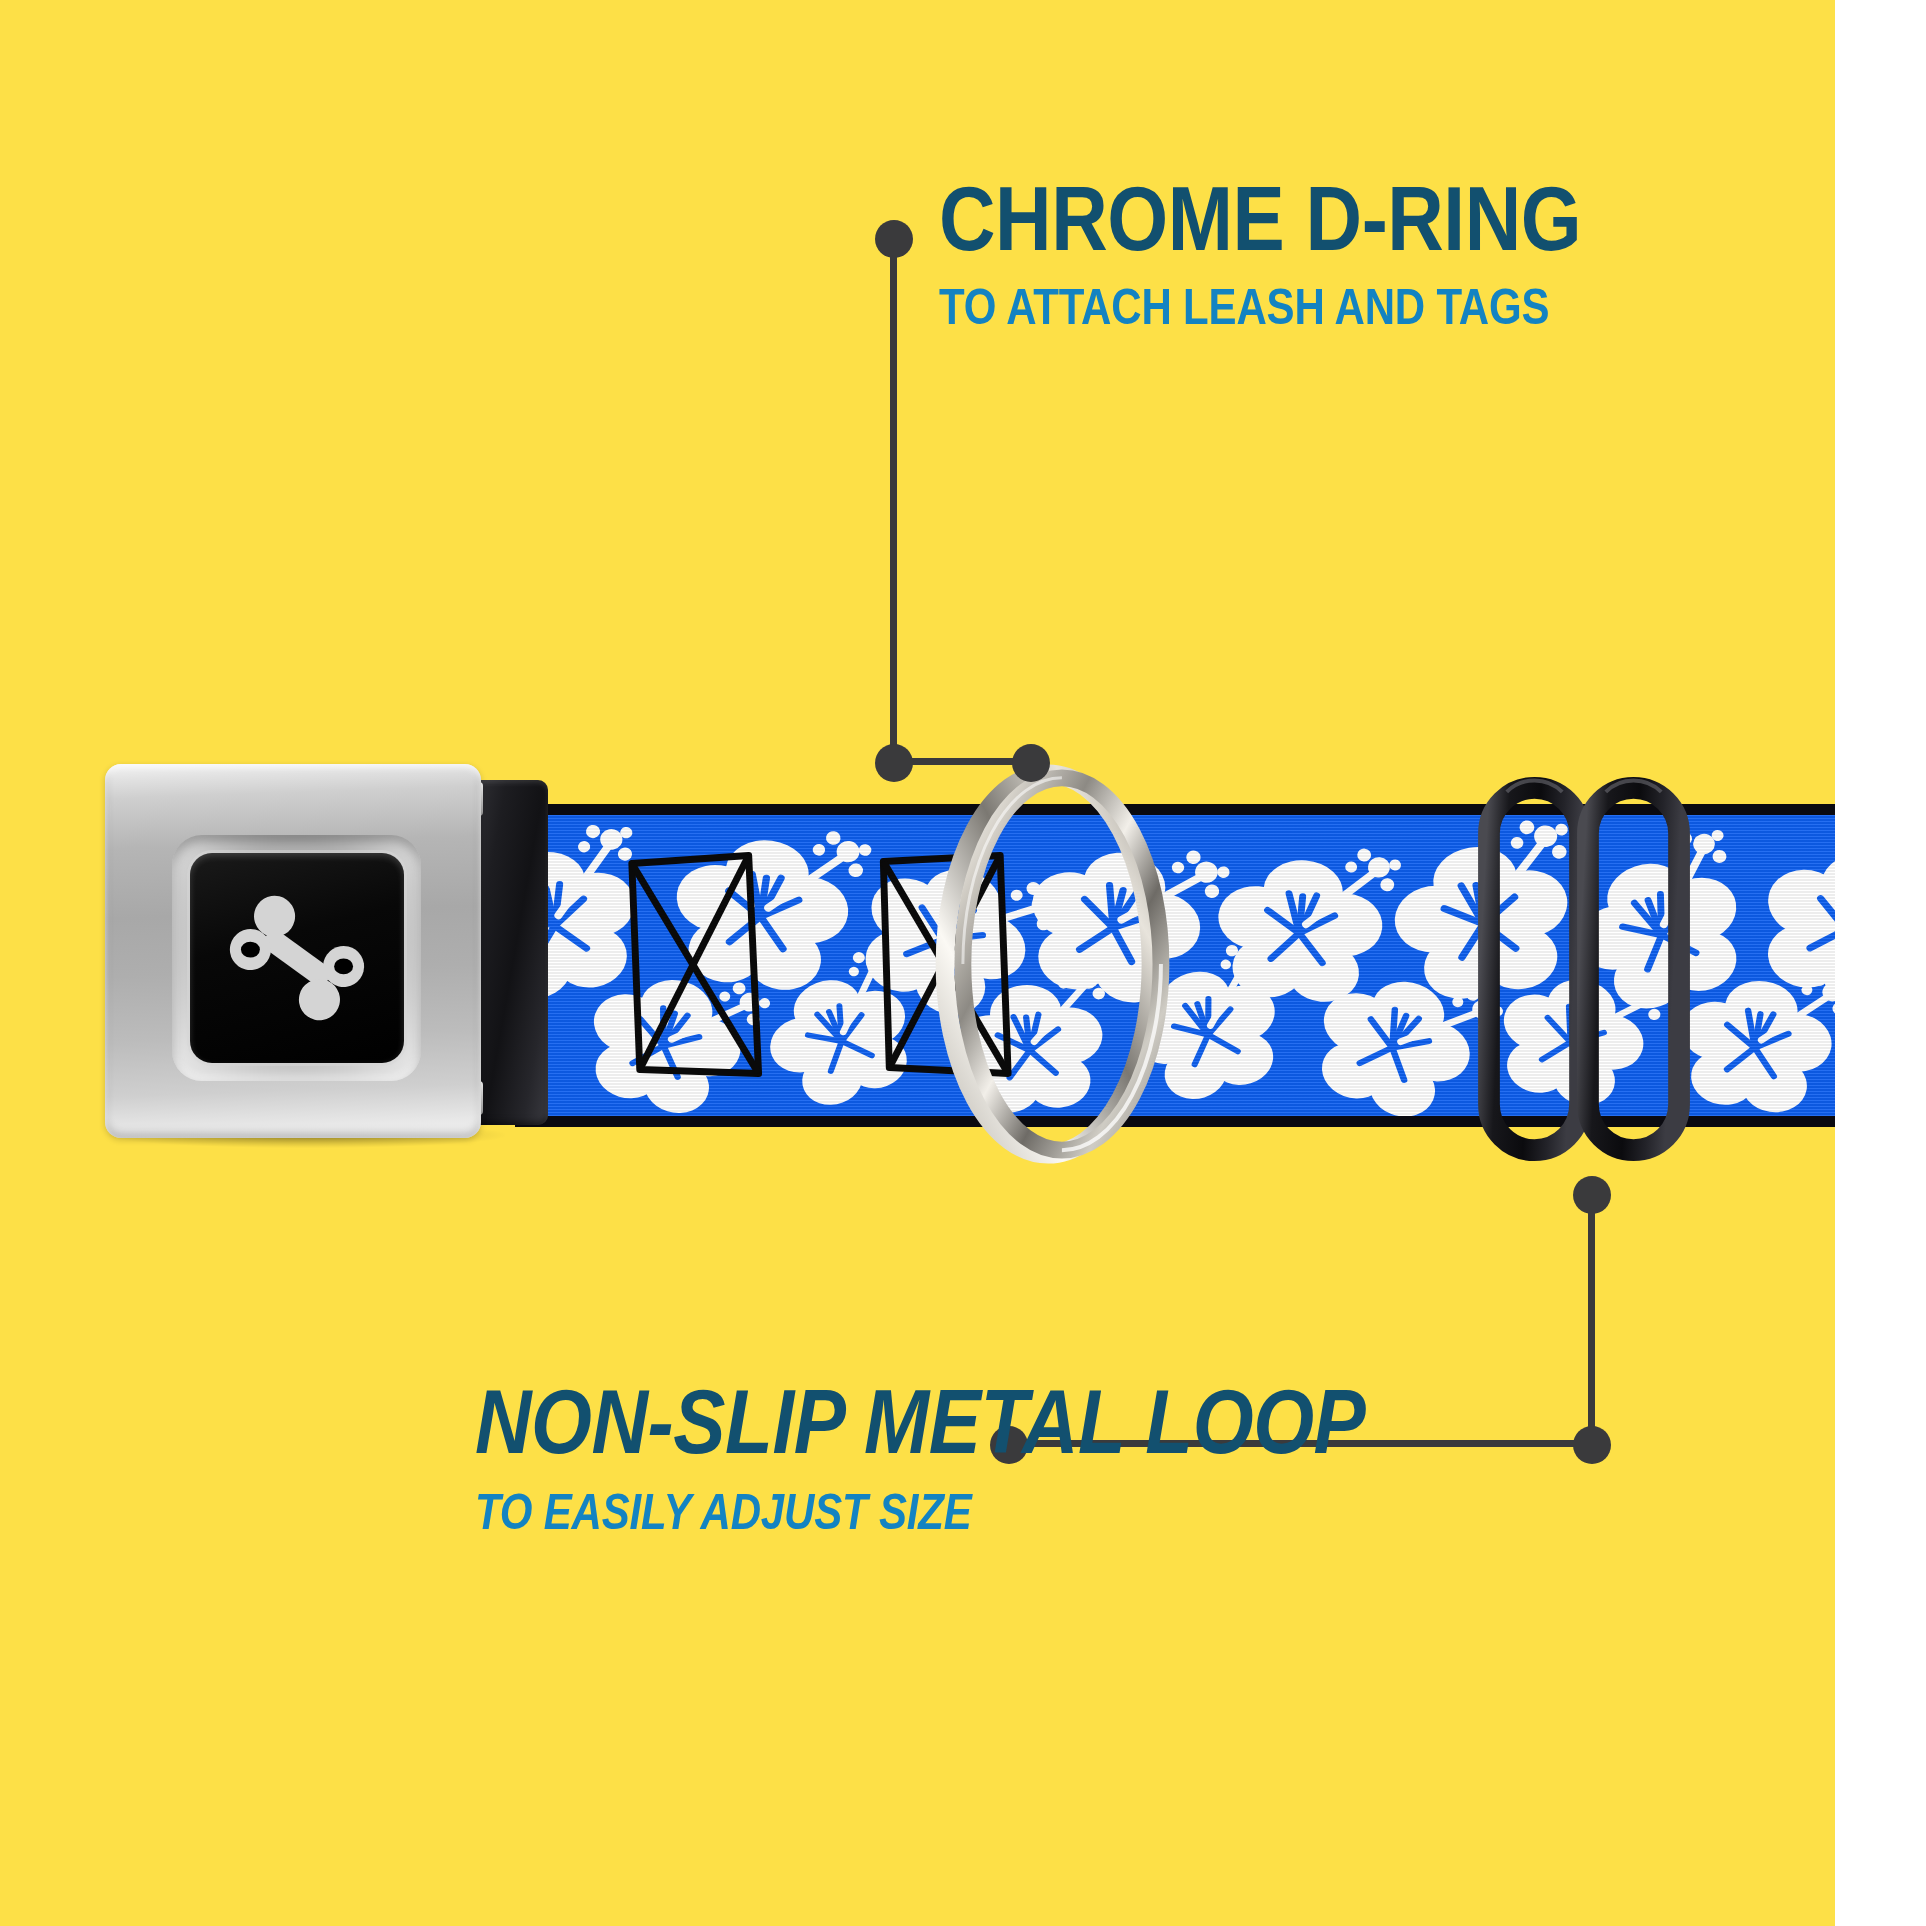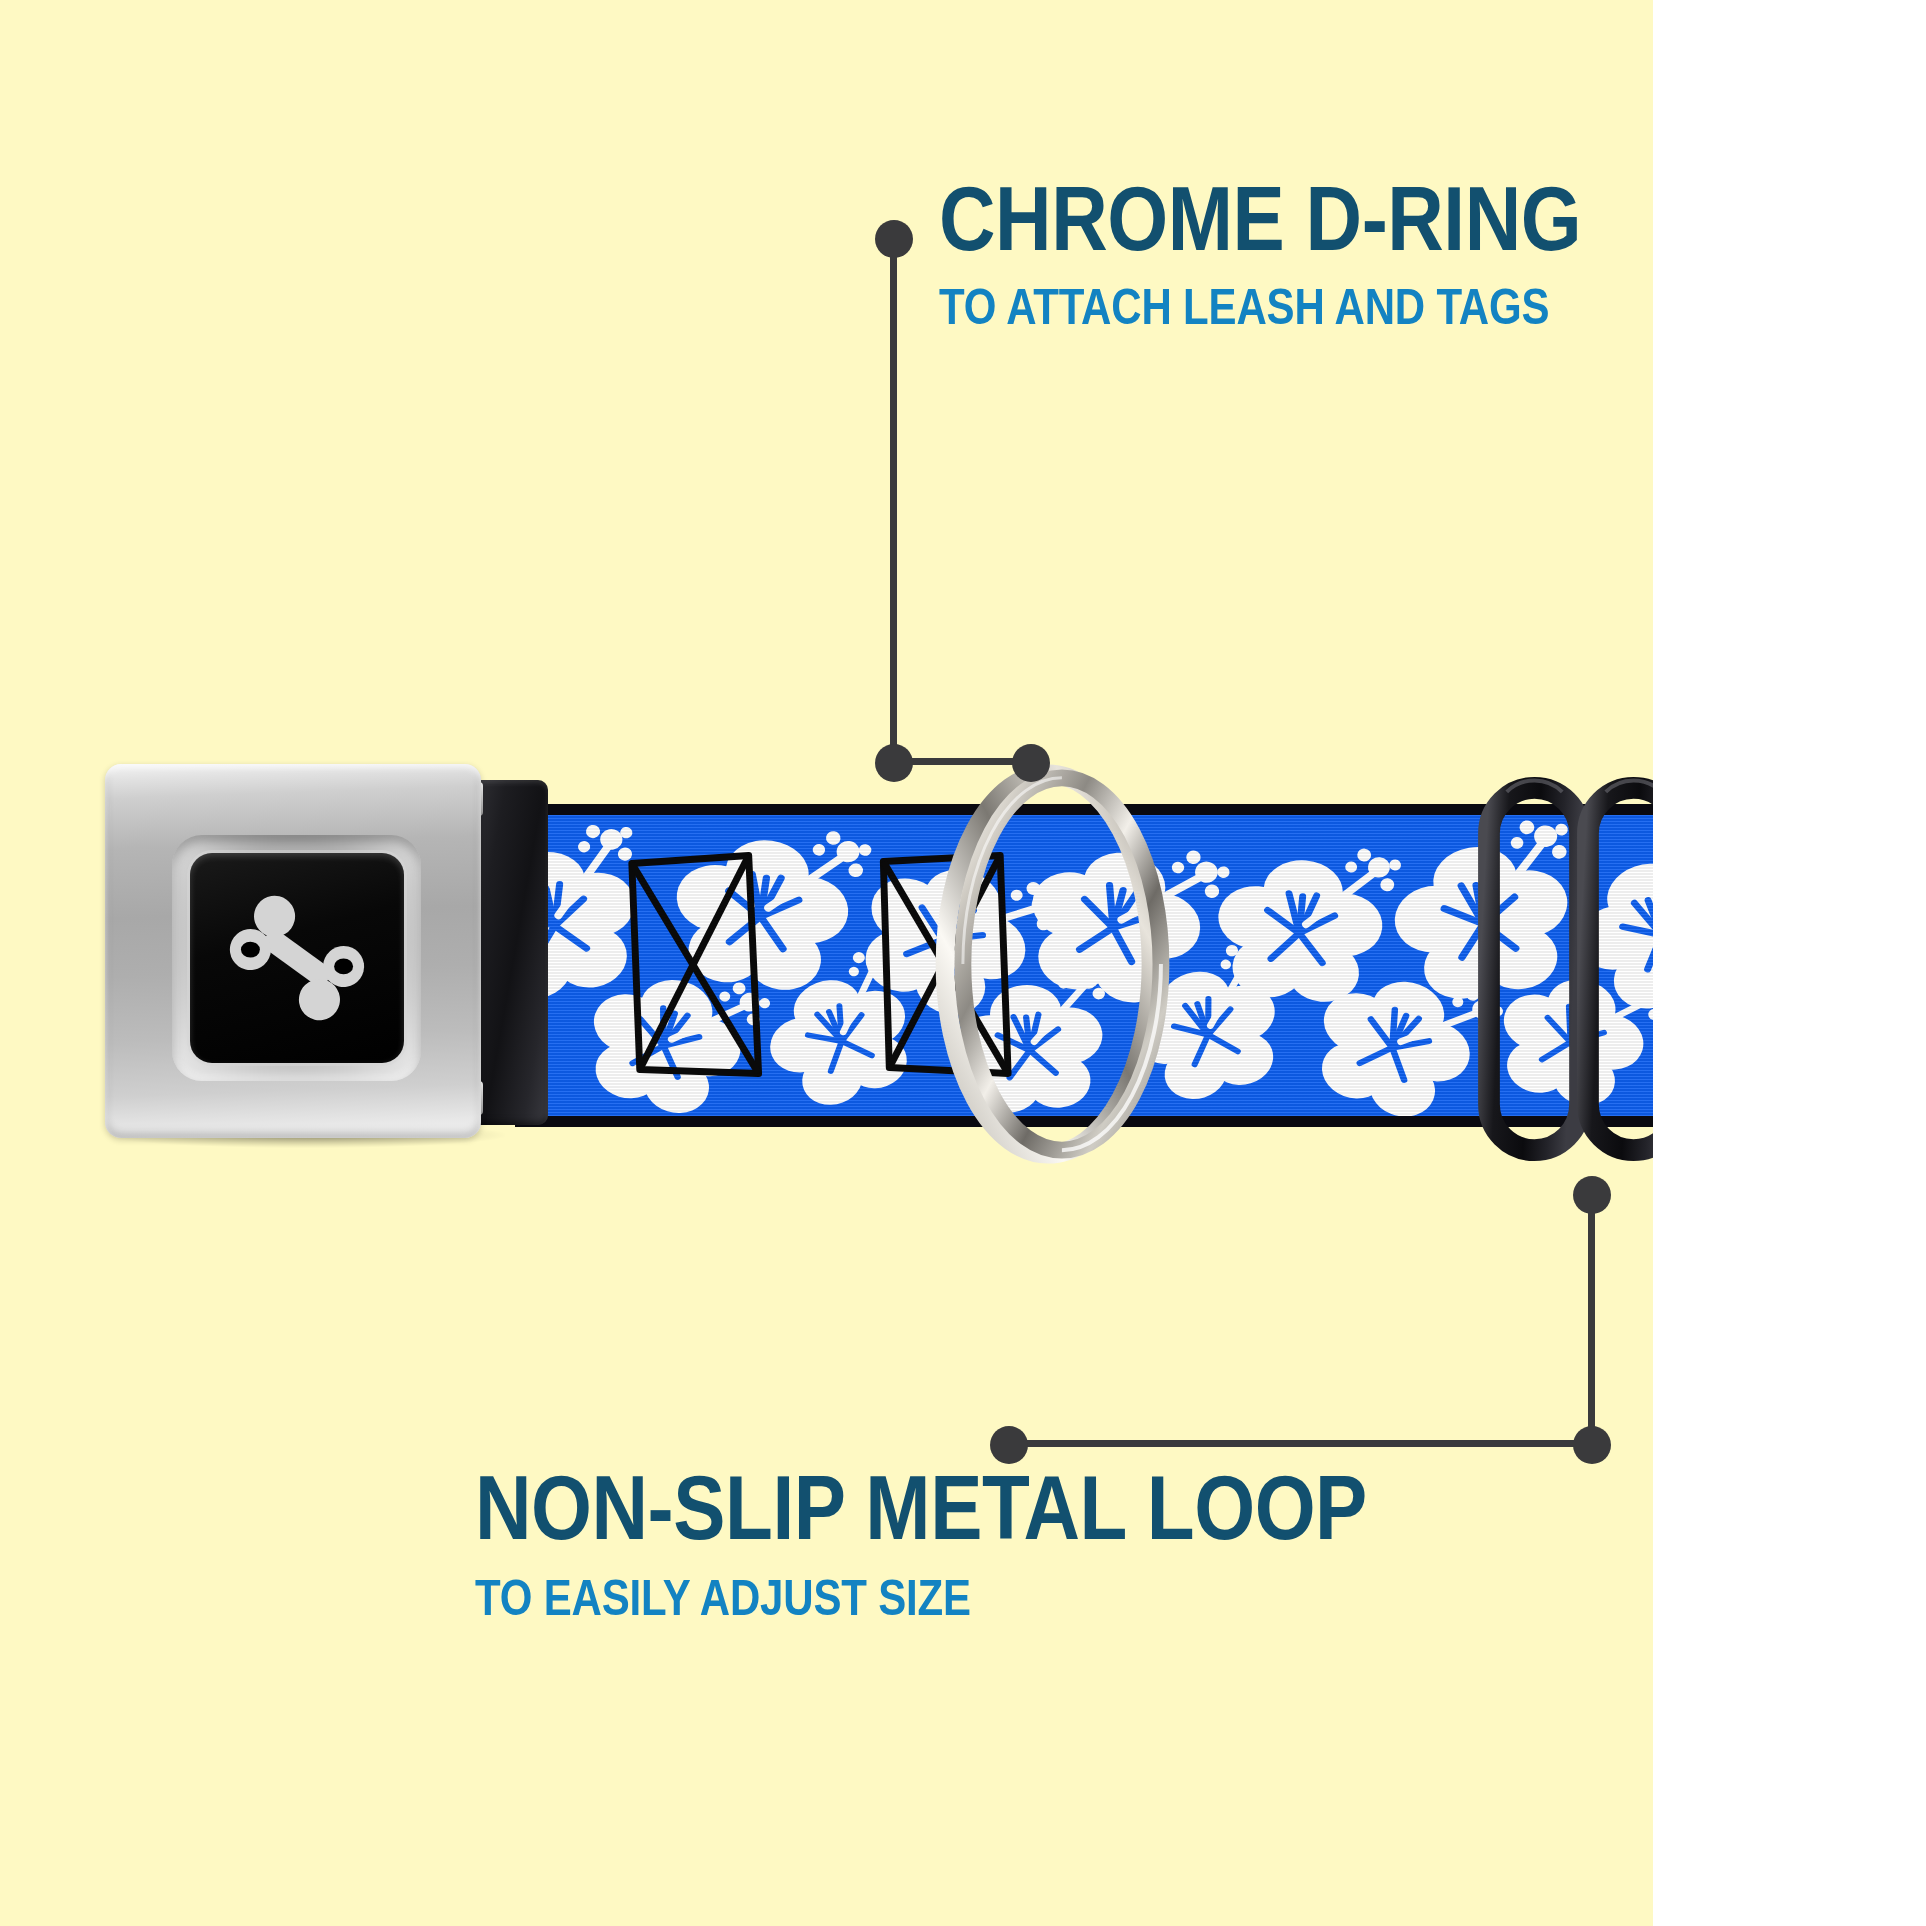--- a/index.html
+++ b/index.html
@@ -7,23 +7,23 @@
     margin: 0;
     padding: 0;
     background: #ffffff;
   }
   body {
     font-family: "Liberation Sans", sans-serif;
   }
 
   #stage {
     position: relative;
-    width: 1653px;
+    width: 1835px;
     height: 1927px;
-    background: #fef9c3;
+    background: #fde047;
     overflow: hidden;
   }
 
   
   .callout { position: absolute; }
 
   .callout-title {
     font-family: "Liberation Sans", sans-serif;
     font-weight: 700;
     color: #12506f;
@@ -41,21 +41,21 @@
     line-height: 1.0;
     white-space: nowrap;
     transform: scaleX(0.84);
     transform-origin: left center;
   }
 
   #callout-top { left: 939px; top: 176px; }
   #callout-top .callout-title { font-size: 91px; }
   #callout-top .callout-sub { font-size: 50px; margin-top: 20px; }
 
-  #callout-bottom { left: 475px; top: 1465px; }
+  #callout-bottom { left: 475px; top: 1379px; font-style: italic; }
   #callout-bottom .callout-title { font-size: 91px; }
   #callout-bottom .callout-sub { font-size: 50px; margin-top: 22px; }
 
   
   .leader-line {
     position: absolute;
     background: #3a3a3c;
   }
   .leader-v { width: 7px; }
   .leader-h { height: 7px; }

